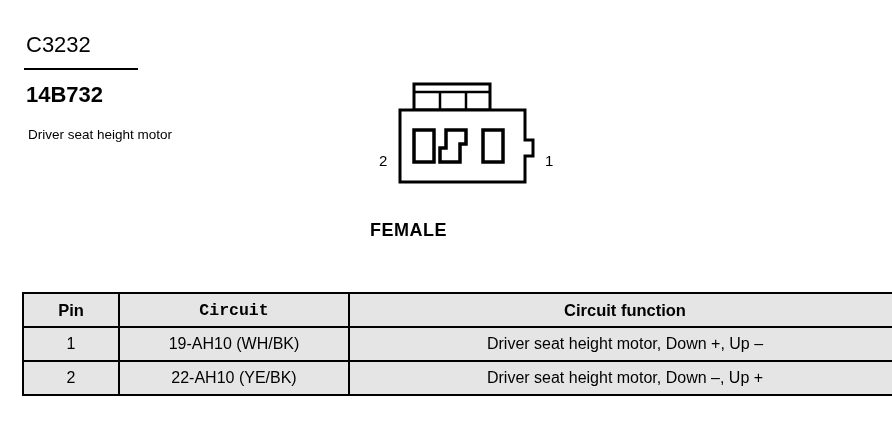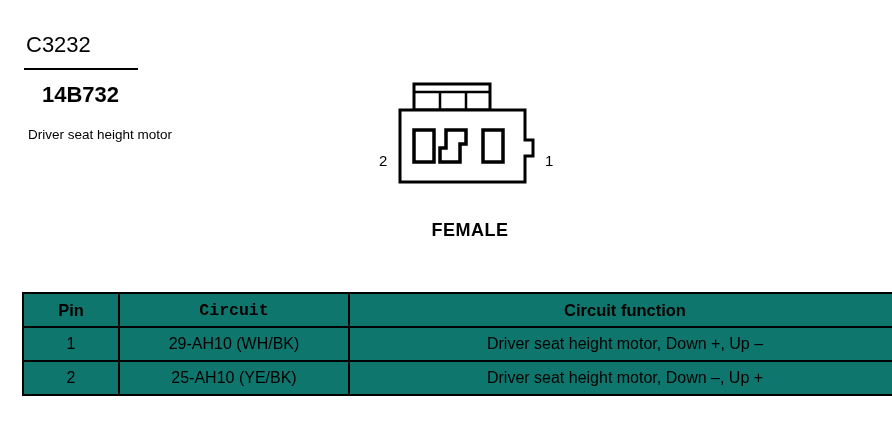--- a/index.html
+++ b/index.html
@@ -34,21 +34,20 @@
     height: 2px;
     background: #000;
   }
   #part-number {
     position: absolute;
     left: 26px;
     top: 82px;
     font-size: 22px;
     font-weight: bold;
     line-height: 26px;
-    margin-left: 16px;
   }
   #description {
     position: absolute;
     left: 28px;
     top: 124px;
     width: 170px;
     font-size: 13.5px;
     line-height: 21px;
   }
 
@@ -70,42 +69,41 @@
     position: absolute;
     left: 545px;
     top: 152px;
     font-size: 15px;
   }
   #gender-label {
     position: absolute;
     left: 370px;
     top: 220px;
     width: 200px;
-    text-align: center;
     font-size: 18px;
     font-weight: bold;
     letter-spacing: 0.5px;
   }
 
   
   #pin-table {
     position: absolute;
     left: 22px;
     top: 292px;
     width: 848px;
     border-collapse: collapse;
     table-layout: fixed;
   }
   #pin-table th, #pin-table td {
     border: 2px solid #000;
     height: 32px;
     font-size: 16px;
     text-align: center;
     padding: 0 4px;
-    background: #0f766e;
+    background: #e5e5e5;
   }
   #pin-table th {
     font-weight: bold;
     font-size: 16.5px;
   }
   .col-pin { width: 86px; }
   .col-circuit { width: 220px; font-family: Liberation Mono, monospace; }
   .col-function { width: 542px; }
 </style>
 </head>
@@ -142,22 +140,22 @@
   <thead>
     <tr>
       <th class="col-pin">Pin</th>
       <th class="col-circuit">Circuit</th>
       <th class="col-function">Circuit function</th>
     </tr>
   </thead>
   <tbody>
     <tr>
       <td>1</td>
-      <td>29-AH10 (WH/BK)</td>
+      <td>19-AH10 (WH/BK)</td>
       <td>Driver seat height motor, Down +, Up –</td>
     </tr>
     <tr>
       <td>2</td>
-      <td>25-AH10 (YE/BK)</td>
+      <td>22-AH10 (YE/BK)</td>
       <td>Driver seat height motor, Down –, Up +</td>
     </tr>
   </tbody>
 </table>
 
 </body></html>

